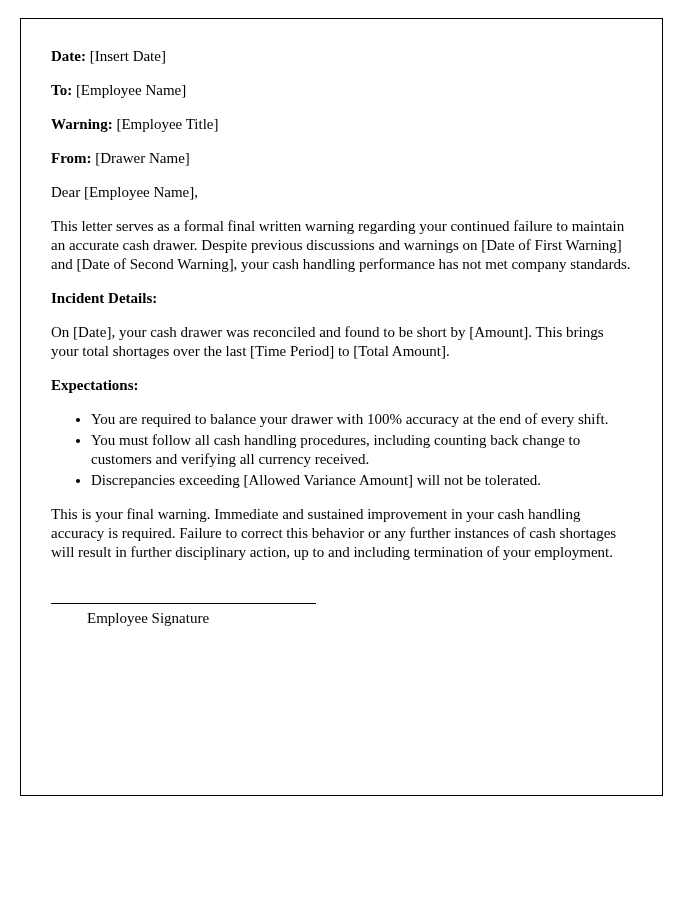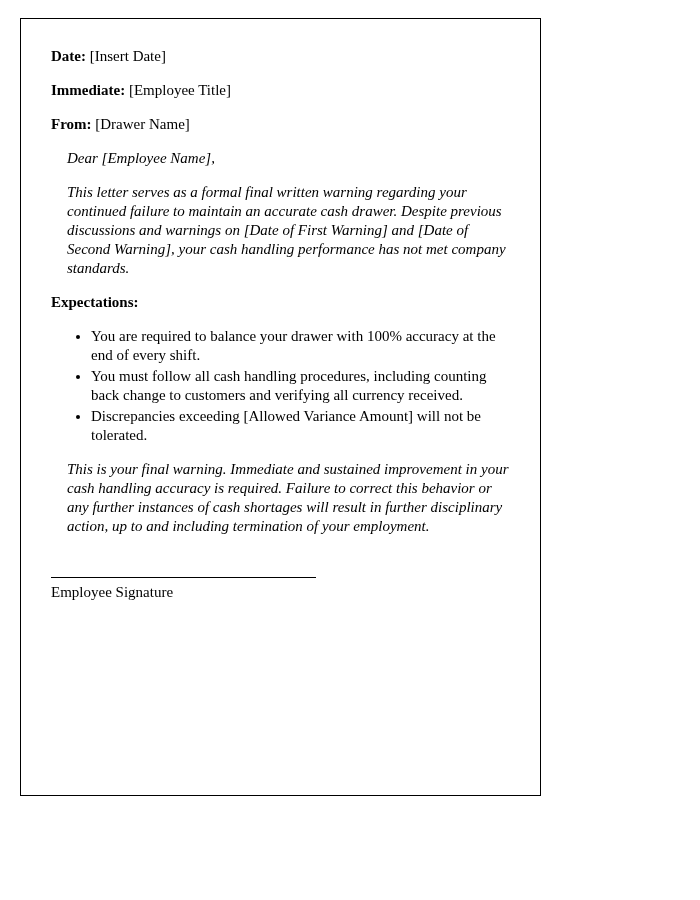--- a/index.html
+++ b/index.html
@@ -12,38 +12,37 @@
     height: 900px;
     position: relative;
     overflow: hidden;
     font-family: "Liberation Serif", "DejaVu Serif", serif;
     color: #000000;
   }
   .page {
     position: absolute;
     left: 20px;
     top: 18px;
-    width: 521px;
+    width: 643px;
     height: 778px;
     box-sizing: border-box;
     border: 1px solid #000000;
     background: #ffffff;
     padding: 28px 30px 20px 30px;
     font-size: 15px;
     line-height: 19px;
   }
   .field-line {
     margin: 0 0 15px 0;
   }
   .bold {
     font-weight: bold;
   }
   p.para {
-    margin: 0 0 15px 16px;
-    font-style: italic;
+    margin: 0 0 15px 0;
   }
   p.heading {
     font-weight: bold;
     margin: 0 0 15px 0;
   }
   ul.bullets {
     margin: 0 0 15px 0;
     padding-left: 40px;
     font-family: Liberation Serif, serif;
   }
@@ -51,49 +50,56 @@
     margin: 0 0 2px 0;
   }
   .signature-line {
     margin-top: 40px;
     width: 265px;
     height: 1px;
     border-bottom: 1px solid #000000;
   }
   .signature-label {
     margin-top: 5px;
+    margin-left: 36px;
   }
 </style>
 </head>
 <body>
 
 <div class="page">
 
   <div class="field-line">
     <span class="bold">Date:</span>
     <span>[Insert Date]</span>
   </div>
 
+  <div class="field-line">
+    <span class="bold">To:</span>
+    <span>[Employee Name]</span>
+  </div>
 
   <div class="field-line">
-    <span class="bold">Immediate:</span>
+    <span class="bold">Warning:</span>
     <span>[Employee Title]</span>
   </div>
 
   <div class="field-line">
     <span class="bold">From:</span>
     <span>[Drawer Name]</span>
   </div>
 
 
   <p class="para">Dear [Employee Name],</p>
 
   <p class="para">This letter serves as a formal final written warning regarding your continued failure to maintain an accurate cash drawer. Despite previous discussions and warnings on [Date of First Warning] and [Date of Second Warning], your cash handling performance has not met company standards.</p>
 
+  <p class="heading">Incident Details:</p>
 
+  <p class="para">On [Date], your cash drawer was reconciled and found to be short by [Amount]. This brings your total shortages over the last [Time Period] to [Total Amount].</p>
 
   <p class="heading">Expectations:</p>
 
   <ul class="bullets">
     <li>You are required to balance your drawer with 100% accuracy at the end of every shift.</li>
     <li>You must follow all cash handling procedures, including counting back change to customers and verifying all currency received.</li>
     <li>Discrepancies exceeding [Allowed Variance Amount] will not be tolerated.</li>
   </ul>
 
 

